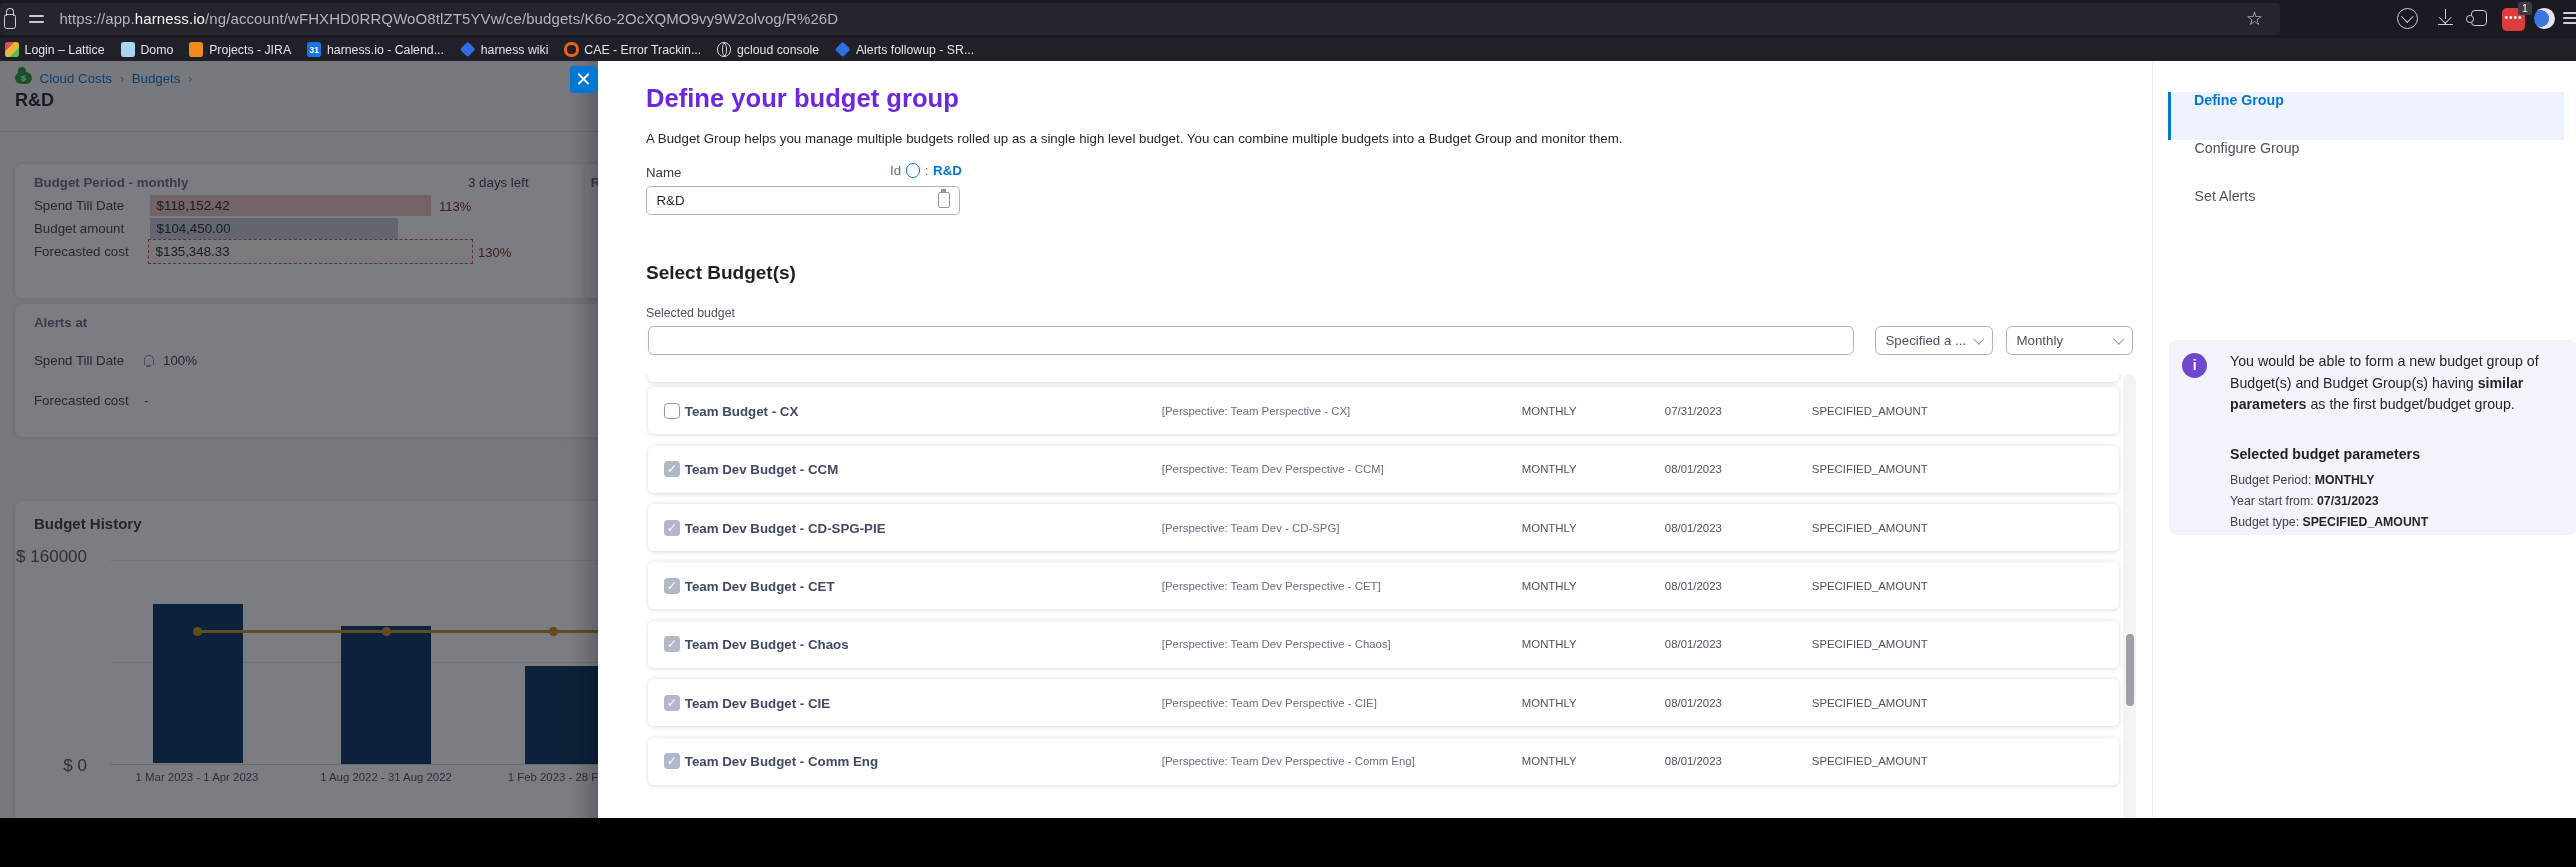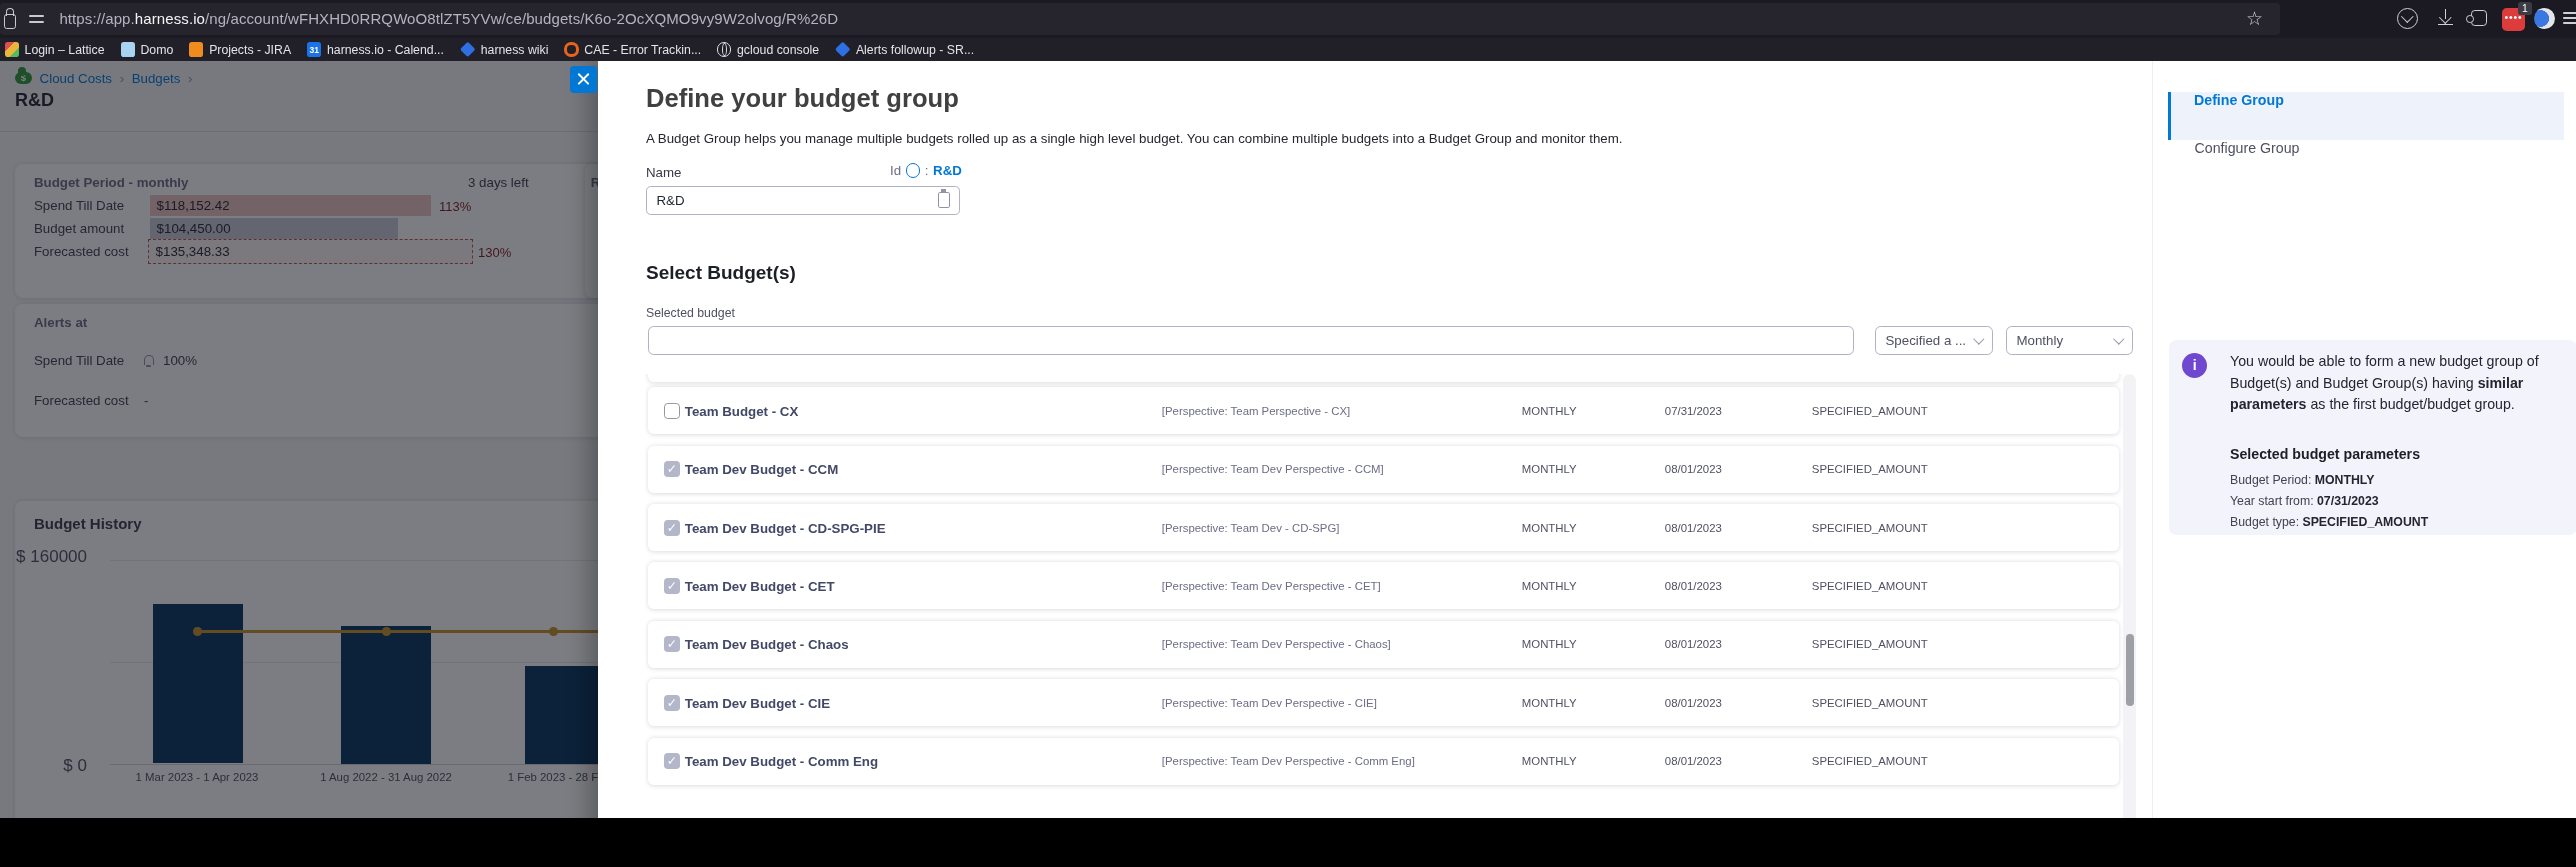--- a/index.html
+++ b/index.html
@@ -90,21 +90,21 @@
 
   #overlay{position:absolute;left:0;top:61px;width:601px;height:807px;background:rgba(16,18,28,.55);z-index:5}
 
   
   #close-btn{position:absolute;left:570px;top:66px;width:26.6px;height:26.6px;background:#0278d5;border-radius:3.8px;z-index:12;cursor:pointer}
   #close-btn i{position:absolute;left:5.7px;top:12.3px;width:15px;height:1.9px;background:#fff;border-radius:0.9px}
   #close-btn i:first-child{transform:rotate(45deg)}
   #close-btn i:last-child{transform:rotate(-45deg)}
 
   #modal{position:absolute;left:598px;top:61px;width:1978px;height:807px;background:#fff;z-index:10;box-shadow:-9.5px 0 23px rgba(0,0,0,.28)}
-  #m-title{position:absolute;left:48px;top:23px;font-size:25.6px;font-weight:bold;color:#404040}
+  #m-title{position:absolute;left:48px;top:23px;font-size:25.6px;font-weight:bold;color:#6d28d9}
   #m-desc{position:absolute;left:48px;top:70px;font-size:13.3px;color:#25262f}
   #name-label{position:absolute;left:48px;top:104px;font-size:13.3px;color:#383a46}
   #id-row{position:absolute;left:292px;top:102px;display:flex;align-items:center;gap:4.7px;font-size:13.3px}
   #id-row .idl{color:#6b6d85}
   #info-i{width:14.2px;height:14.2px;border:0.9px solid #0278d5;border-radius:50%;color:#0278d5;font-size:9.5px;text-align:center;line-height:12.3px;font-style:normal}
   #id-row .idv{color:#0278d5;font-weight:bold}
   #name-input{position:absolute;left:48px;top:125px;width:314px;height:28.5px;border:0.9px solid #b0b1c3;border-radius:4.7px;font-size:13.3px;color:#22272f;padding:0 26.6px 0 9.5px;font-family:"Liberation Sans",sans-serif}
   #clip-ic{position:absolute;left:340px;top:131px;width:12.3px;height:16px;border:1.9px solid #9293a8;border-radius:1.9px}
   #clip-ic::before{content:"";position:absolute;left:1.9px;top:-3.8px;width:4.7px;height:2.8px;background:#9293a8}
   #m-section{position:absolute;left:48px;top:201px;font-size:19px;font-weight:bold;color:#1c1f26}
@@ -391,20 +391,23 @@
     </div>
 
     <div id="rail-divider"></div>
     <div id="steps">
         <div class="step active">
           <span class="step-label">Define Group</span>
         </div>
         <div class="step">
           <span class="step-label">Configure Group</span>
         </div>
+        <div class="step">
+          <span class="step-label">Set Alerts</span>
+        </div>
       </div>
 
     <div id="info-panel">
       <span id="ip-icon"></span>
       <div id="ip-para"><span>You would be able to form a new budget group of Budget(s) and Budget Group(s) having </span><b>similar parameters</b><span> as the first budget/budget group.</span></div>
       <div id="ip-params-title">Selected budget parameters</div>
       <div class="ip-line" style="top:133px"><span>Budget Period: </span><b>MONTHLY</b></div>
       <div class="ip-line" style="top:154px"><span>Year start from: </span><b>07/31/2023</b></div>
       <div class="ip-line" style="top:175px"><span>Budget type: </span><b>SPECIFIED_AMOUNT</b></div>
     </div>

